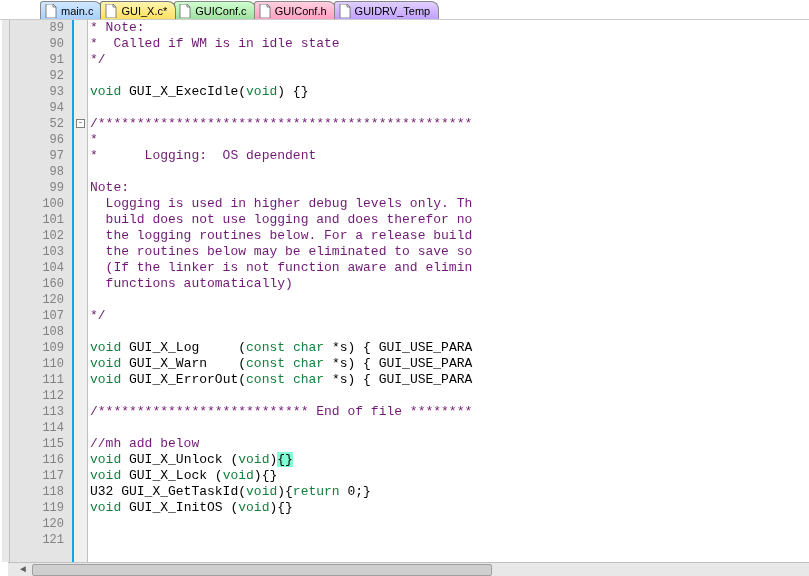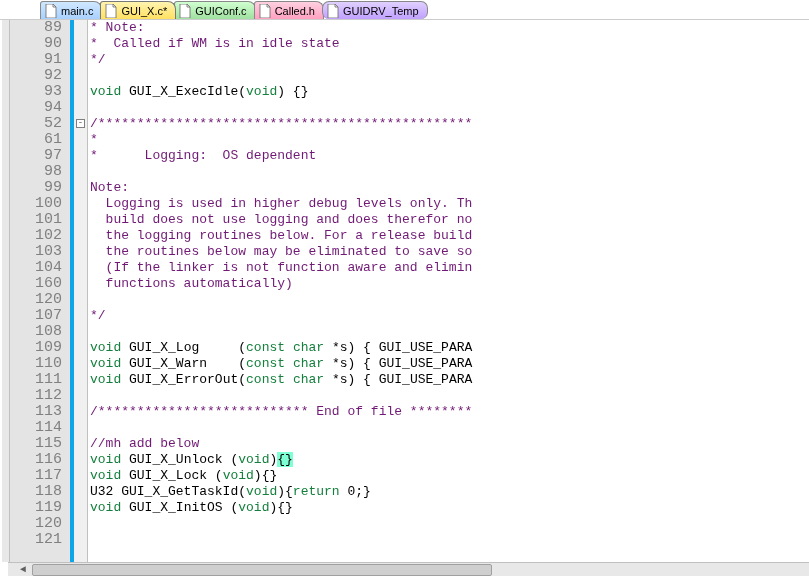--- a/index.html
+++ b/index.html
@@ -32,21 +32,21 @@
     border-top-right-radius: 8px;
     margin-right: -2px;
     height: 18px;
     cursor: pointer;
     position: relative;
   }
   .tab.blue    { background: linear-gradient(#d0e8ff,#a8d0ff); margin-left: 15px; }
   .tab.yellow  { background: linear-gradient(#fff4b0,#ffe060); z-index:5; border-color:#777;margin-top:25px; }
   .tab.green   { background: linear-gradient(#d0ffd0,#a0e0a0); }
   .tab.pink    { background: linear-gradient(#ffd0e0,#ffa0c0); }
-  .tab.purple  { background: linear-gradient(#e0d0ff,#c0a0ff); border-radius: 7px; }
+  .tab.purple  { background: linear-gradient(#e0d0ff,#c0a0ff); }
   .tab .file-icon {
     width: 12px; height: 14px;
     margin-right: 4px;
     display:inline-block;
   }
   .tab .file-icon svg { width:12px; height:14px; }
   .editor-wrap {
     position: absolute;
     top: 20px; left: 0; right: 0; bottom: 14px;
     display: flex;
@@ -54,25 +54,25 @@
     border-left:2px solid #fff;
   }
   .left-vbar {
     width: 8px;
     background: #e8e8e8;
     border-right: 1px solid #c0c0c0;
   }
   .gutter {
     width: 64px;
     background: #e4e4e4;
-    border-right: 4px solid #0ea5e9;
+    border-right: 2px solid #0ea5e9;
     text-align: right;
     color: #808080;
     line-height: 16px;
-    font-size: 15px;
+    font-size: 12px;
     padding-top: 0;
   }
   .gutter div { padding-right: 8px; height:16px; }
   .fold-col {
     width: 14px;
     background: #f0f0f0;
     border-right: 1px solid #c0c0c0;
     position:relative;
   }
   .fold-box {
@@ -147,42 +147,42 @@
           <path d="M1 0h7l3 3v11H1z" fill="#fff" stroke="#666" stroke-width="0.8"></path>
           <path d="M8 0v3h3" fill="none" stroke="#666" stroke-width="0.8"></path>
         </svg></span>
       <span>GUIConf.c</span>
     </div>
     <div class="tab pink">
       <span class="file-icon"><svg viewBox="0 0 12 14">
           <path d="M1 0h7l3 3v11H1z" fill="#fff" stroke="#666" stroke-width="0.8"></path>
           <path d="M8 0v3h3" fill="none" stroke="#666" stroke-width="0.8"></path>
         </svg></span>
-      <span>Called.h</span>
+      <span>GUIConf.h</span>
     </div>
     <div class="tab purple">
       <span class="file-icon"><svg viewBox="0 0 12 14">
           <path d="M1 0h7l3 3v11H1z" fill="#fff" stroke="#666" stroke-width="0.8"></path>
           <path d="M8 0v3h3" fill="none" stroke="#666" stroke-width="0.8"></path>
         </svg></span>
       <span>GUIDRV_Temp</span>
     </div>
   </div>
 
 <div class="editor-wrap">
   <div class="left-vbar"></div>
   <div class="gutter" id="gutter">
       <div>89</div>
       <div>90</div>
       <div>91</div>
       <div>92</div>
       <div>93</div>
       <div>94</div>
       <div>52</div>
-      <div>61</div>
+      <div>96</div>
       <div>97</div>
       <div>98</div>
       <div>99</div>
       <div>100</div>
       <div>101</div>
       <div>102</div>
       <div>103</div>
       <div>104</div>
       <div>160</div>
       <div>120</div>

